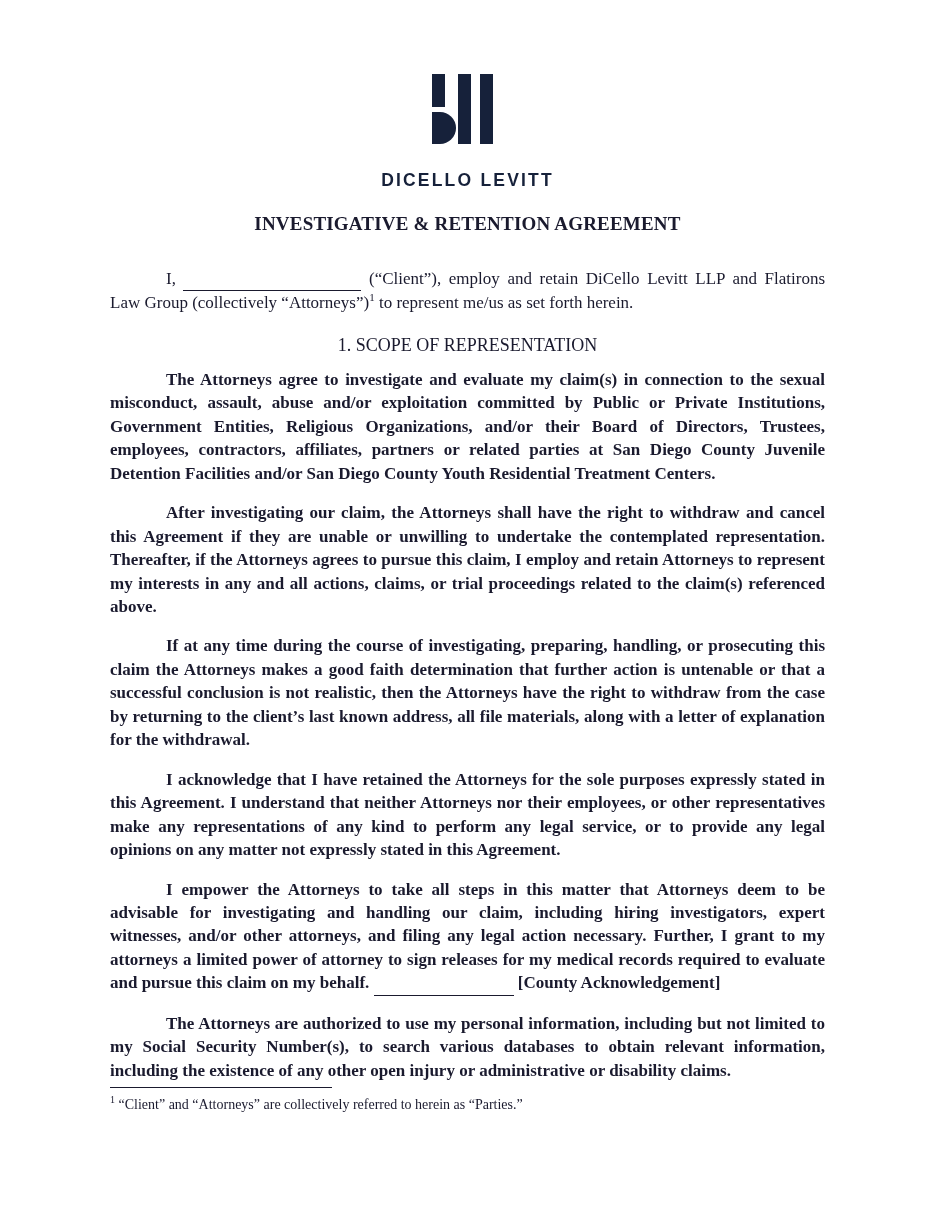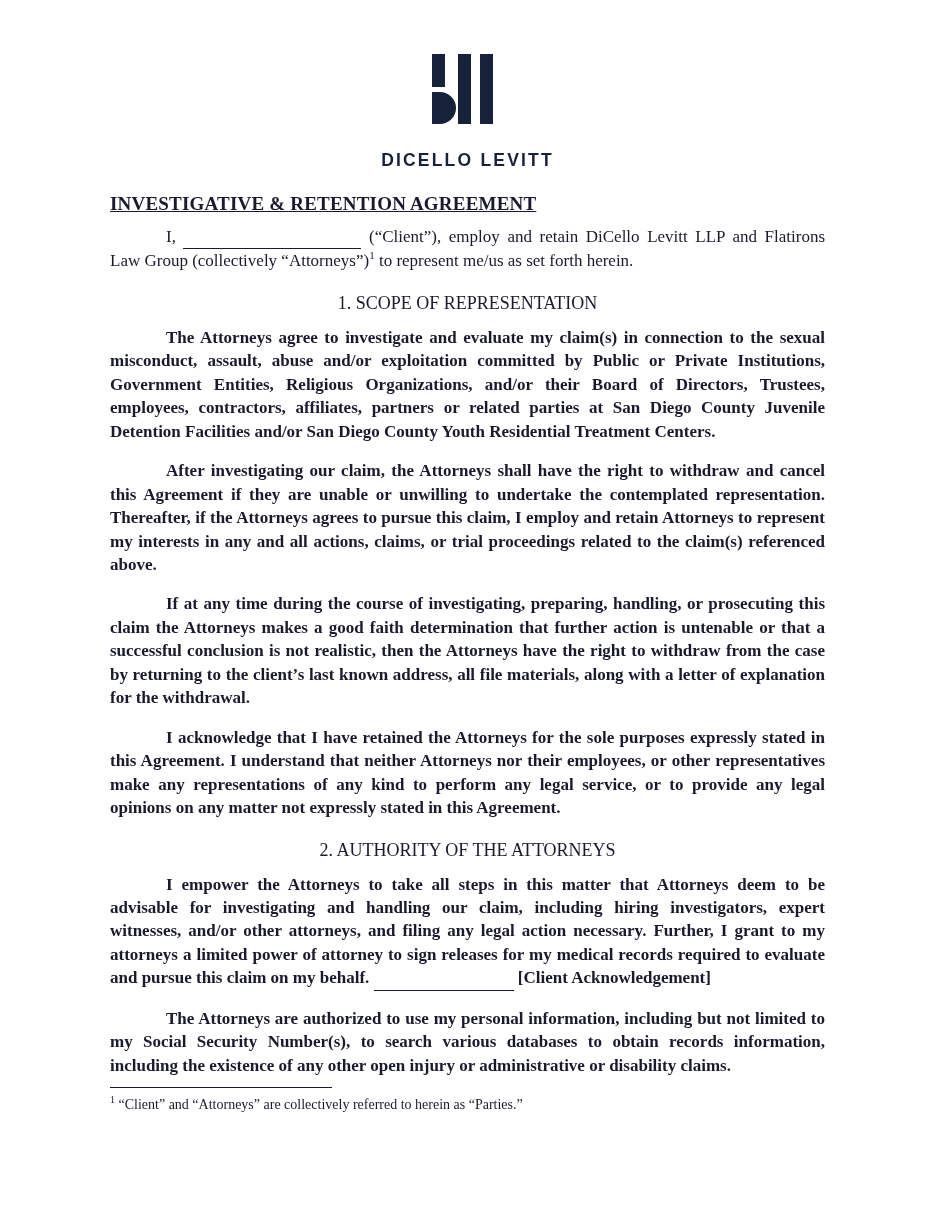--- a/index.html
+++ b/index.html
@@ -12,21 +12,21 @@
     height: 1210px;
     font-family: "Liberation Serif", "DejaVu Serif", serif;
     color: #1a1a2e;
     position: relative;
     overflow: hidden;
   }
   .page {
     width: 935px;
     height: 1210px;
     box-sizing: border-box;
-    padding: 40px 110px 0 110px;
+    padding: 60px 110px 0 110px;
     position: relative;
   }
   
   .logo-block {
     text-align: center;
     margin-top: 14px;
     margin-bottom: 6px;
   }
   .logo-mark {
     display: inline-block;
@@ -38,25 +38,24 @@
   .logo-word {
     margin-top: 12px;
     font-family: "Liberation Sans", "DejaVu Sans", sans-serif;
     font-size: 17.5px;
     letter-spacing: 2.2px;
     color: #16213a;
     font-weight: 700;
   }
   
   .doc-title {
-    text-align: left;
+    text-align: center;
     font-weight: bold;
     font-size: 19px;
-    text-decoration: underline;
-    margin: 22px 0 10px 0;
+    margin: 22px 0 32px 0;
     letter-spacing: 0.2px;
   }
   .section-heading {
     text-align: center;
     font-weight: normal;
     font-size: 18px;
     margin: 20px 0 12px 0;
   }
   
   p.body {
@@ -134,29 +133,28 @@
     <span>(“Client”), employ and retain DiCello Levitt LLP and Flatirons Law Group (collectively “Attorneys”)</span><sup class="fn">1</sup><span> to represent me/us as set forth herein.</span>
   </p>
 
   <div class="section-heading">1.  SCOPE OF REPRESENTATION</div>
 
   <p class="body">The Attorneys agree to investigate and evaluate my claim(s) in connection to the sexual misconduct, assault, abuse and/or exploitation committed by Public or Private Institutions, Government Entities, Religious Organizations, and/or their Board of Directors, Trustees, employees, contractors, affiliates, partners or related parties at San Diego County Juvenile Detention Facilities and/or San Diego County Youth Residential Treatment Centers.</p>
   <p class="body">After investigating our claim, the Attorneys shall have the right to withdraw and cancel this Agreement if they are unable or unwilling to undertake the contemplated representation. Thereafter, if the Attorneys agrees to pursue this claim, I employ and retain Attorneys to represent my interests in any and all actions, claims, or trial proceedings related to the claim(s) referenced above.</p>
   <p class="body">If at any time during the course of investigating, preparing, handling, or prosecuting this claim the Attorneys makes a good faith determination that further action is untenable or that a successful conclusion is not realistic, then the Attorneys have the right to withdraw from the case by returning to the client’s last known address, all file materials, along with a letter of explanation for the withdrawal.</p>
   <p class="body">I acknowledge that I have retained the Attorneys for the sole purposes expressly stated in this Agreement.  I understand that neither Attorneys nor their employees, or other representatives make any representations of any kind to perform any legal service, or to provide any legal opinions on any matter not expressly stated in this Agreement.</p>
 
-  <div class="section-heading">2.  AUTHORITY OF THE ATTORNEYS</div>
 
   <p class="body">
     <span>I empower the Attorneys to take all steps in this matter that Attorneys deem to be advisable for investigating and handling our claim, including hiring investigators, expert witnesses, and/or other attorneys, and filing any legal action necessary. Further, I grant to my attorneys a limited power of attorney to sign releases for my medical records required to evaluate and pursue this claim on my behalf.</span>
     <span class="blank-line bl-mid">&nbsp;</span>
-    <span>[Client Acknowledgement]</span>
+    <span>[County Acknowledgement]</span>
   </p>
 
-  <p class="body">The Attorneys are authorized to use my personal information, including but not limited to my Social Security Number(s), to search various databases to obtain records information, including the existence of any other open injury or administrative or disability claims.</p>
+  <p class="body">The Attorneys are authorized to use my personal information, including but not limited to my Social Security Number(s), to search various databases to obtain relevant information, including the existence of any other open injury or administrative or disability claims.</p>
 
   <div class="footnote-area">
     <div class="footnote-rule"></div>
     <div class="footnote-text">
       <sup>1</sup><span> “Client” and “Attorneys” are collectively referred to herein as “Parties.”</span>
     </div>
   </div>
 
 </div>
 

